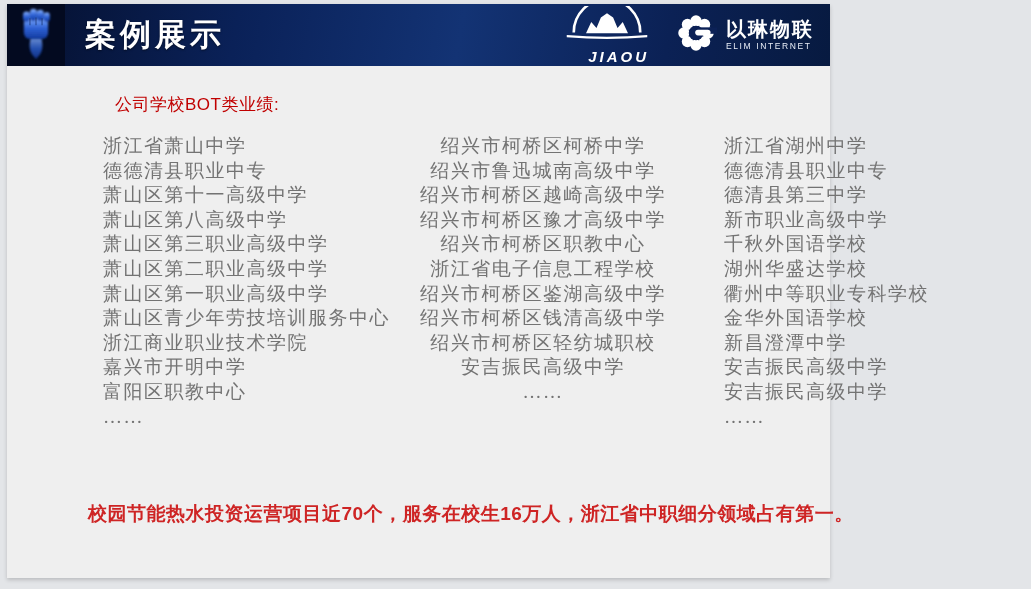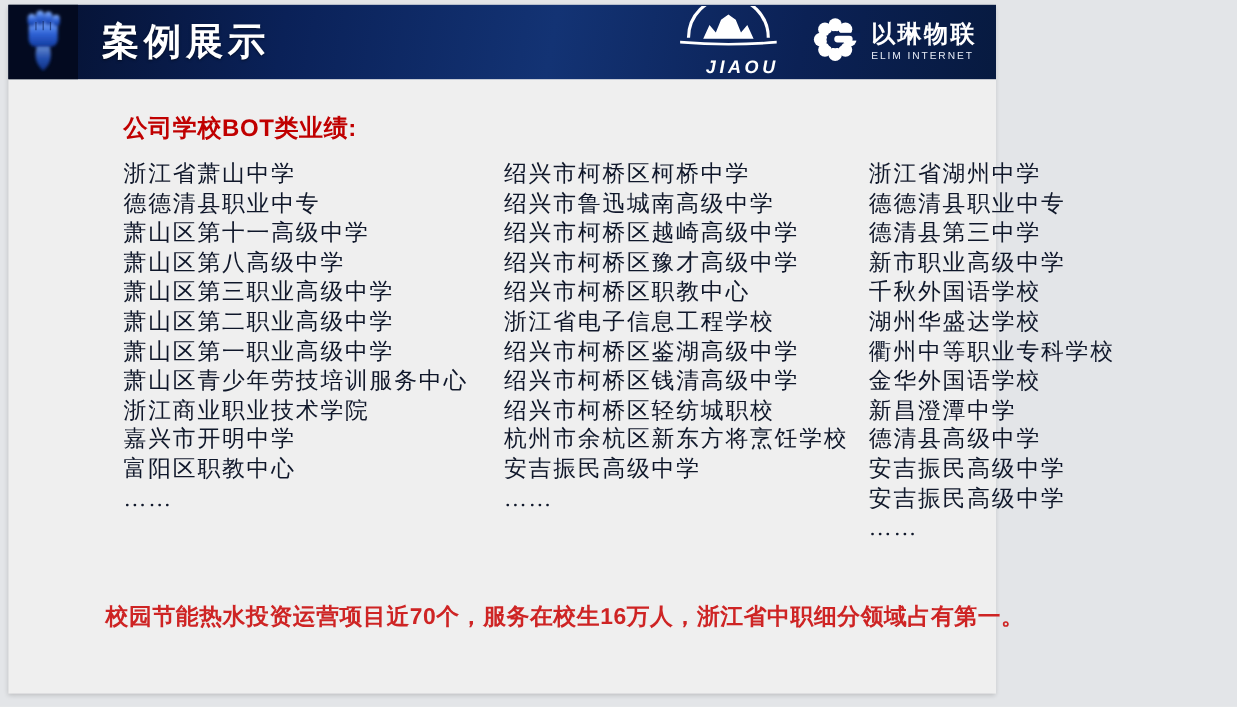--- a/index.html
+++ b/index.html
@@ -51,36 +51,36 @@
   .jiaou-text{
     font-size:15px;font-weight:bold;font-style:italic;
     letter-spacing:3px;margin-top:1px;
   }
   .elim-logo{display:flex;align-items:center;gap:9px;color:#fff;}
   .elim-names{display:flex;flex-direction:column;line-height:1.1;}
   .elim-cn{font-size:20px;font-weight:bold;letter-spacing:2px;}
   .elim-en{font-size:8.5px;letter-spacing:1.6px;margin-top:2px;color:#e8edf7;}
   
   .section-heading{
-    position:absolute;left:96px;top:89px;
+    position:absolute;left:108px;top:89px;
     color:var(--accent-red);
-    font-size:20px;font-weight:bold;
+    font-size:17px;font-weight:normal;
     letter-spacing:0.5px;
   }
   .school-col{
     position:absolute;top:130px;
     font-family:"Liberation Serif","DejaVu Serif",serif;
     font-size:19px;
     letter-spacing:1.5px;
-    color:#0f172a;
+    color:#737373;
     line-height:24.6px;
     white-space:nowrap;
   }
   .col-1{left:96px;}
-  .col-2{left:413px;}
+  .col-2{left:413px;text-align:center;}
   .col-3{left:717px;}
   .footer-note{
     position:absolute;left:81px;top:497px;
     color:var(--footer-red);
     font-size:19px;
     font-weight:bold;
     letter-spacing:0.5px;
     white-space:nowrap;
   }
 </style>
@@ -181,35 +181,33 @@
   <div class="school-col col-2">
       <div>绍兴市柯桥区柯桥中学</div>
       <div>绍兴市鲁迅城南高级中学</div>
       <div>绍兴市柯桥区越崎高级中学</div>
       <div>绍兴市柯桥区豫才高级中学</div>
       <div>绍兴市柯桥区职教中心</div>
       <div>浙江省电子信息工程学校</div>
       <div>绍兴市柯桥区鉴湖高级中学</div>
       <div>绍兴市柯桥区钱清高级中学</div>
       <div>绍兴市柯桥区轻纺城职校</div>
-      <div>杭州市余杭区新东方将烹饪学校</div>
       <div>安吉振民高级中学</div>
       <div>……</div>
     </div>
   <div class="school-col col-3">
       <div>浙江省湖州中学</div>
       <div>德德清县职业中专</div>
       <div>德清县第三中学</div>
       <div>新市职业高级中学</div>
       <div>千秋外国语学校</div>
       <div>湖州华盛达学校</div>
       <div>衢州中等职业专科学校</div>
       <div>金华外国语学校</div>
       <div>新昌澄潭中学</div>
-      <div>德清县高级中学</div>
       <div>安吉振民高级中学</div>
       <div>安吉振民高级中学</div>
       <div>……</div>
     </div>
 
   <div class="footer-note">校园节能热水投资运营项目近70个，服务在校生16万人，浙江省中职细分领域占有第一。</div>
 
 </div>
 
 </body></html>

